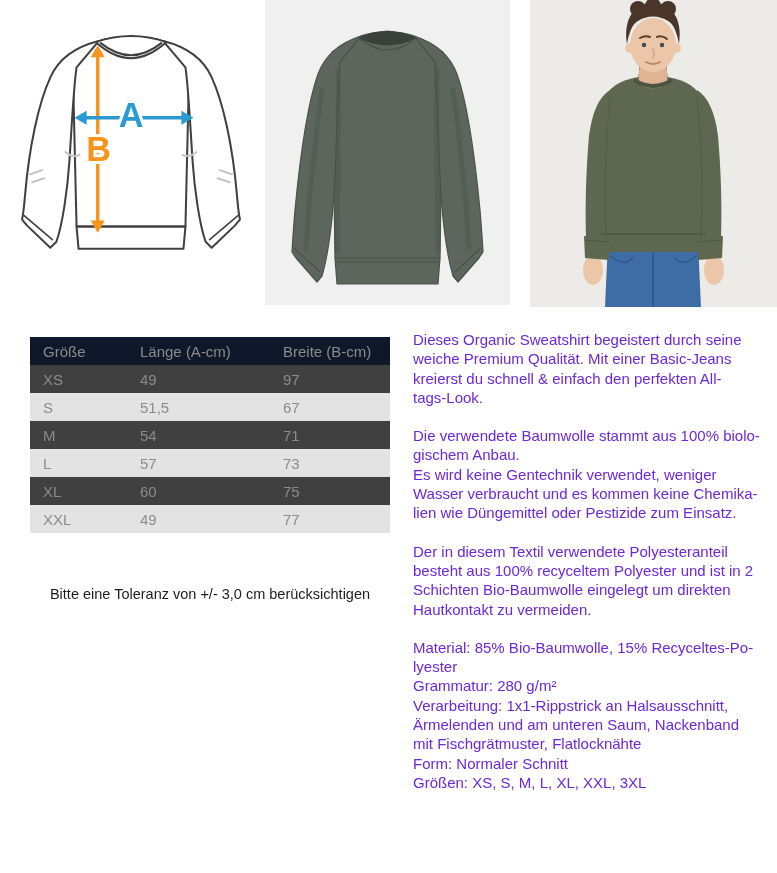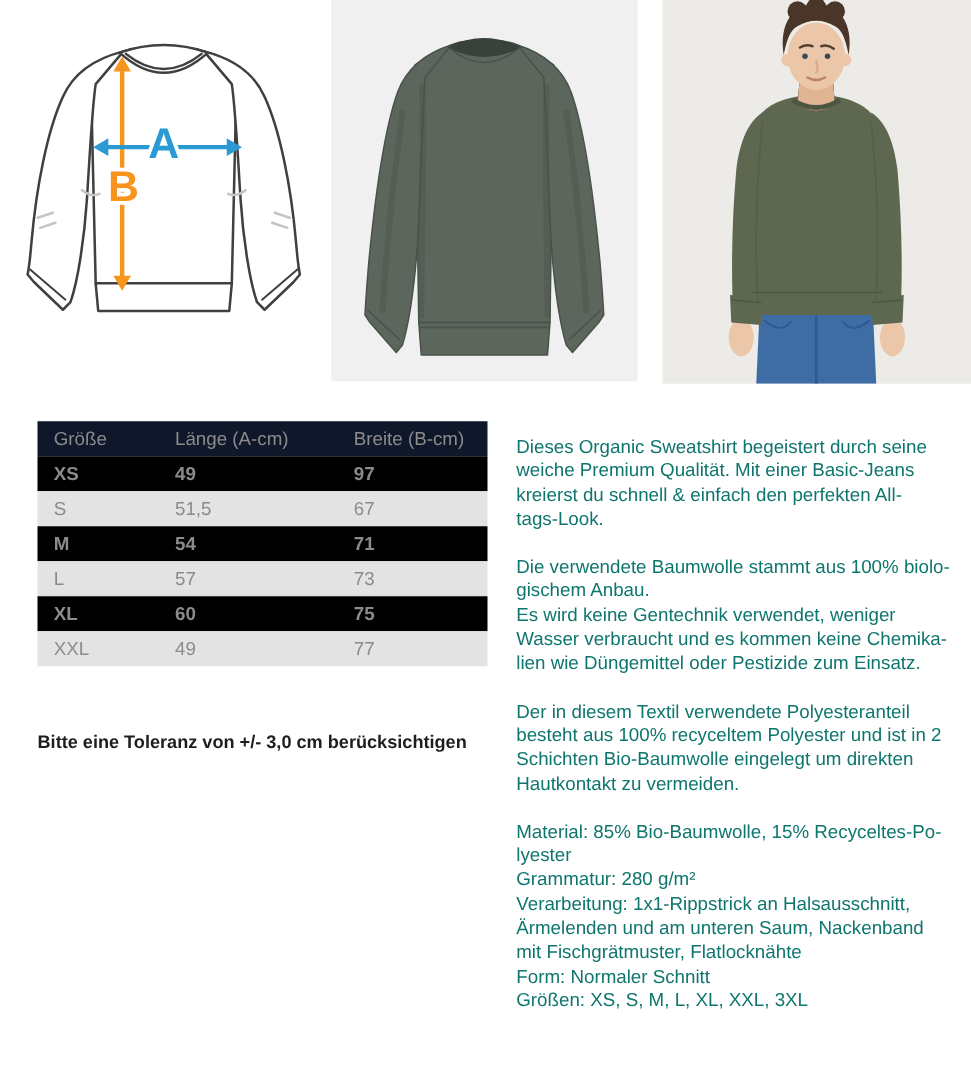--- a/index.html
+++ b/index.html
@@ -35,32 +35,32 @@
     font-size: 15px; color: #8b8b8b;
   }
   .t-row {
     display: grid;
     grid-template-columns: 110px 143px 107px;
     align-items: center;
     height: 28px;
   }
   .t-row .c1 { padding-left: 13px; }
   .t-head { background: #0f172a; }
-  .t-light { background: #000000; font-weight: bold; }
+  .t-light { background: #404040; }
   .t-dark  { background: #e3e3e3; }
   .tolerance-note {
     position: absolute; left: 30px; top: 586px;
-    width: 360px; 
-    font-size: 14.5px; color: #1d1d1d; font-weight: bold;
+    width: 360px; text-align: center;
+    font-size: 14.5px; color: #1d1d1d;
   }
   
   .description {
-    position: absolute; left: 413px; top: 348px;
+    position: absolute; left: 413px; top: 330px;
     width: 360px;
-    font-size: 15px; line-height: 19.3px; color: #0f766e;
+    font-size: 15px; line-height: 19.3px; color: #6d28d9;
   }
   .description .para { white-space: pre-line; margin-bottom: 19px; }
 </style>
 </head>
 <body>
 
 <div class="page">
 
   <div class="diagram-panel">
     <svg viewBox="0 0 240 250">

